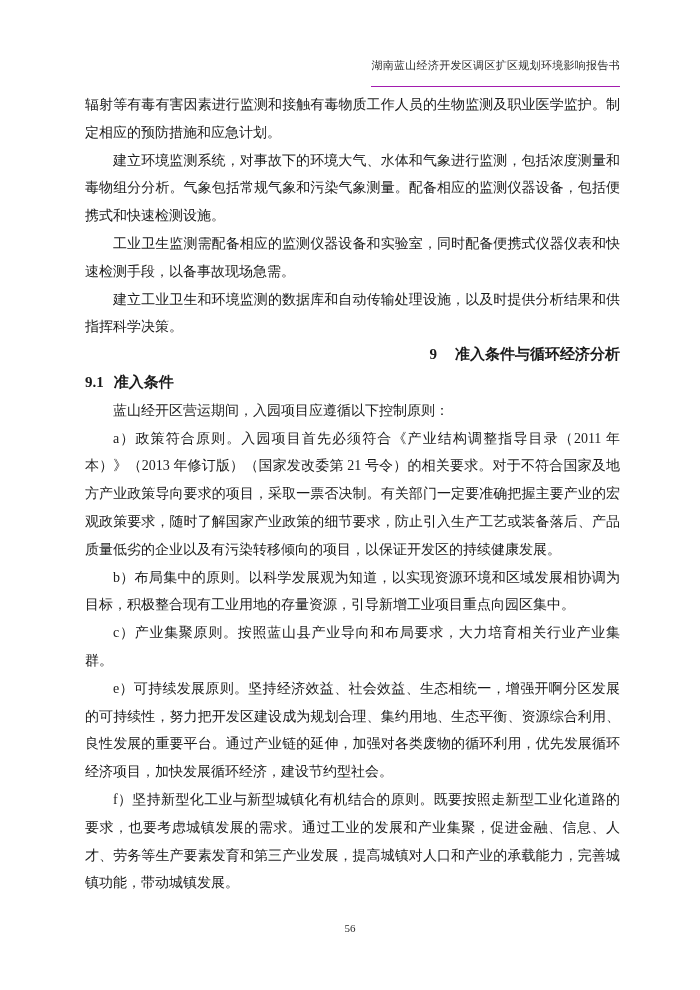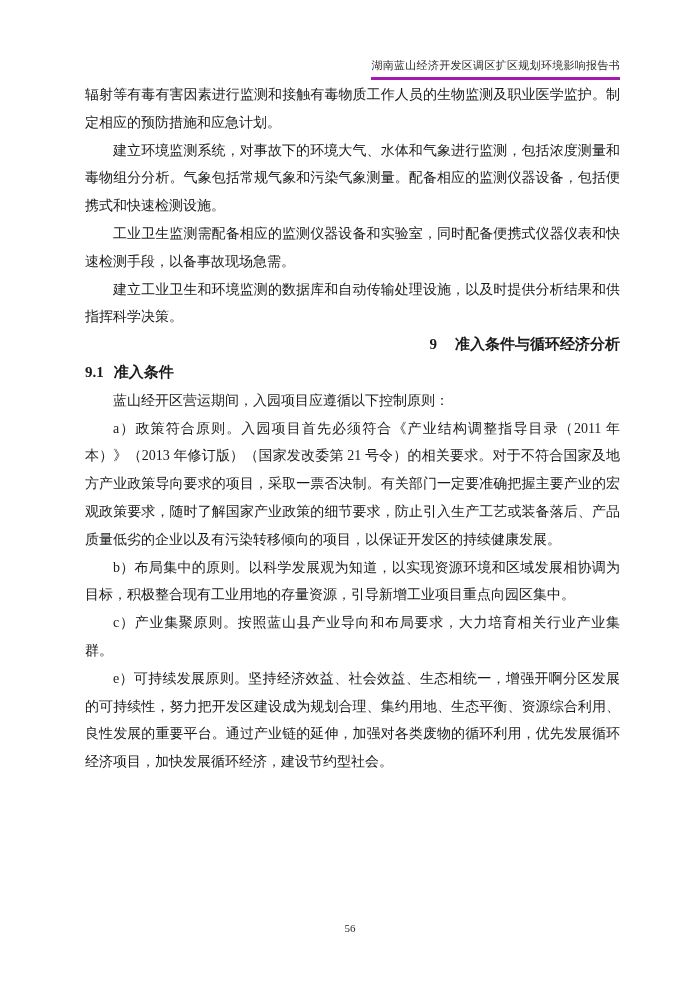--- a/index.html
+++ b/index.html
@@ -18,27 +18,27 @@
     top: 59px;
     left: 85px;
     right: 80px;
     text-align: right;
     font-size: 11px;
     line-height: 13px;
     color: #2a2a2a;
   }
   .running-header .header-text {
     display: inline-block;
-    border-bottom: 3px solid #a21caf;
-    padding-bottom: 5px;
+    border-bottom: 1px solid #a21caf;
+    padding-bottom: 14px;
     letter-spacing: 0.3px;
   }
   .content {
     position: absolute;
-    top: 81px;
+    top: 91px;
     left: 85px;
     width: 535px;
     font-size: 14px;
     line-height: 27.8px;
     text-align: justify;
     text-justify: inter-character;
   }
   .content p.para {
     margin: 0;
     text-indent: 2em;
@@ -103,20 +103,21 @@
 
     <p class="para">a）政策符合原则。入园项目首先必须符合《产业结构调整指导目录（2011 年本）》（2013 年修订版）（国家发改委第 21 号令）的相关要求。对于不符合国家及地方产业政策导向要求的项目，采取一票否决制。有关部门一定要准确把握主要产业的宏观政策要求，随时了解国家产业政策的细节要求，防止引入生产工艺或装备落后、产品质量低劣的企业以及有污染转移倾向的项目，以保证开发区的持续健康发展。</p>
 
     <p class="para">b）布局集中的原则。以科学发展观为知道，以实现资源环境和区域发展相协调为目标，积极整合现有工业用地的存量资源，引导新增工业项目重点向园区集中。</p>
 
     <p class="para">c）产业集聚原则。按照蓝山县产业导向和布局要求，大力培育相关行业产业集群。</p>
 
 
     <p class="para">e）可持续发展原则。坚持经济效益、社会效益、生态相统一，增强开啊分区发展的可持续性，努力把开发区建设成为规划合理、集约用地、生态平衡、资源综合利用、良性发展的重要平台。通过产业链的延伸，加强对各类废物的循环利用，优先发展循环经济项目，加快发展循环经济，建设节约型社会。</p>
 
+    <p class="para">f）坚持新型化工业与新型城镇化有机结合的原则。既要按照走新型工业化道路的要求，也要考虑城镇发展的需求。通过工业的发展和产业集聚，促进金融、信息、人才、劳务等生产要素发育和第三产业发展，提高城镇对人口和产业的承载能力，完善城镇功能，带动城镇发展。</p>
 
   </div>
 
   <div class="footer">
     <span>56</span>
   </div>
 
 </div>
 
 </body></html>

